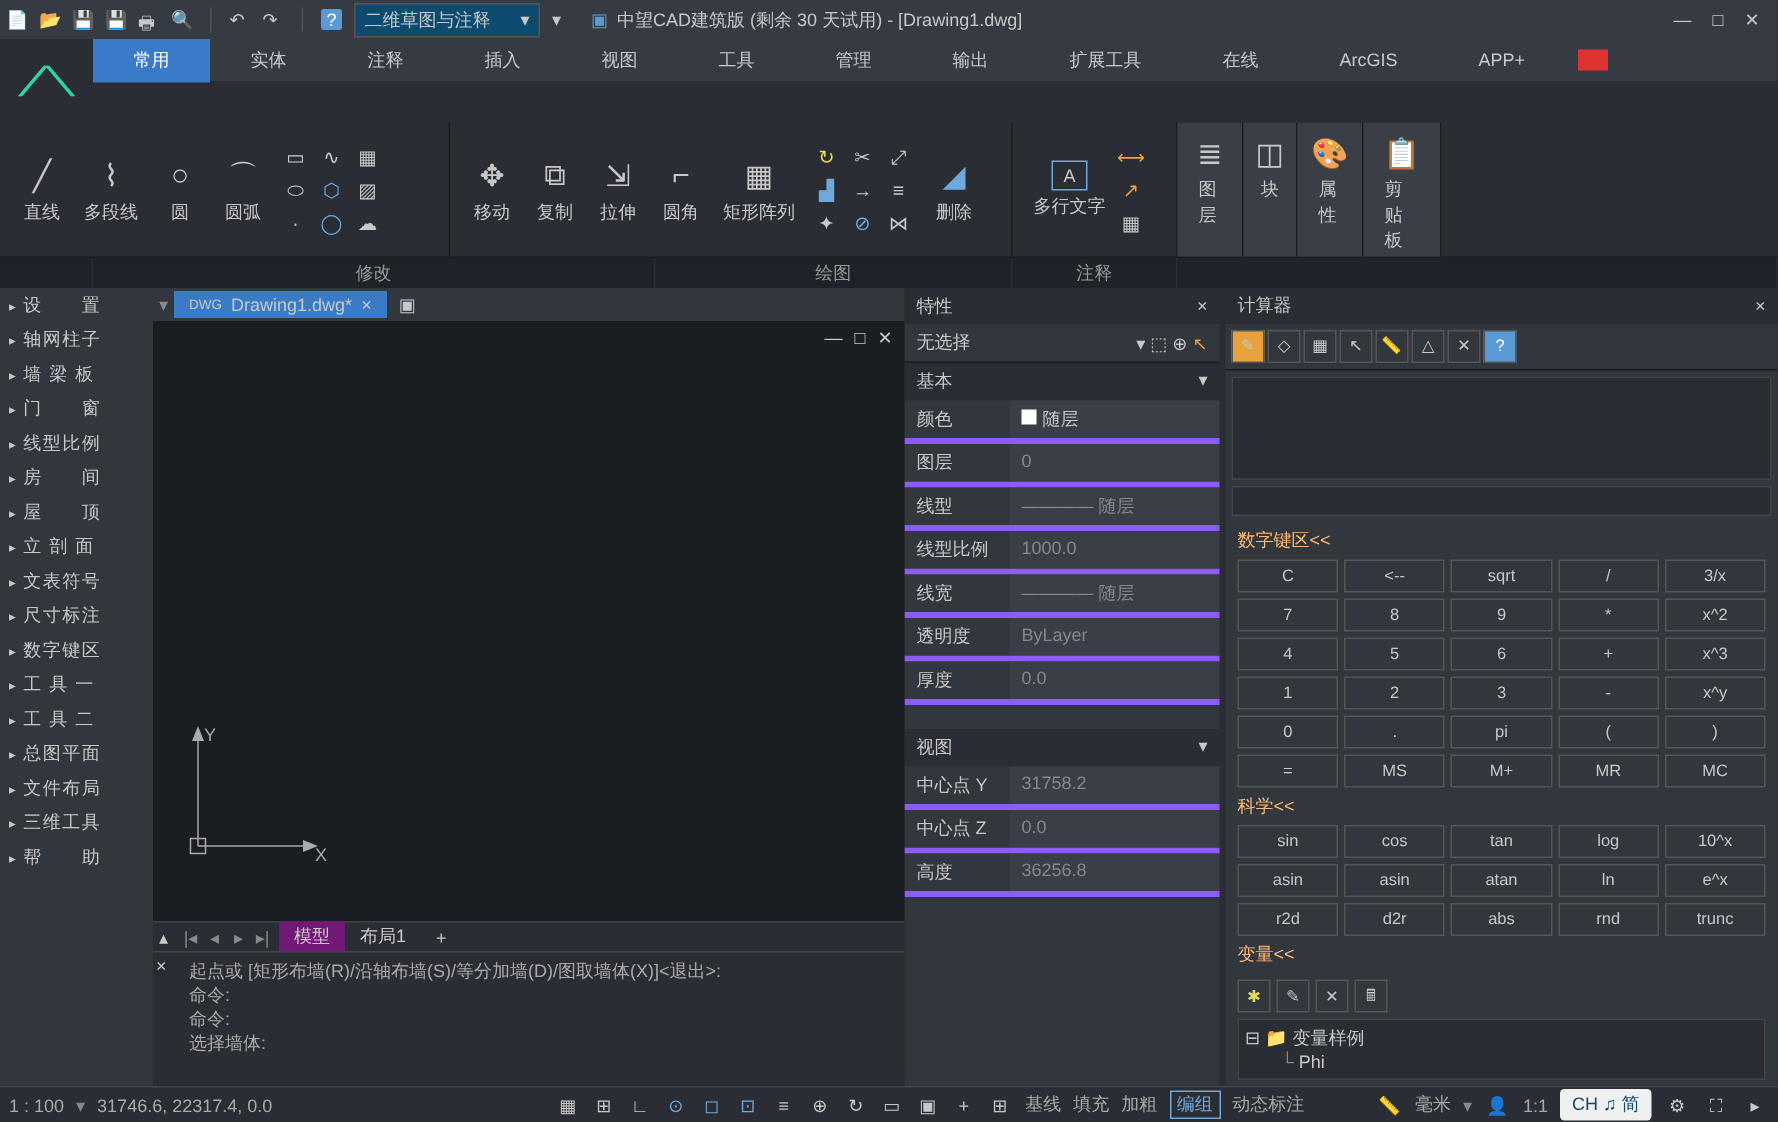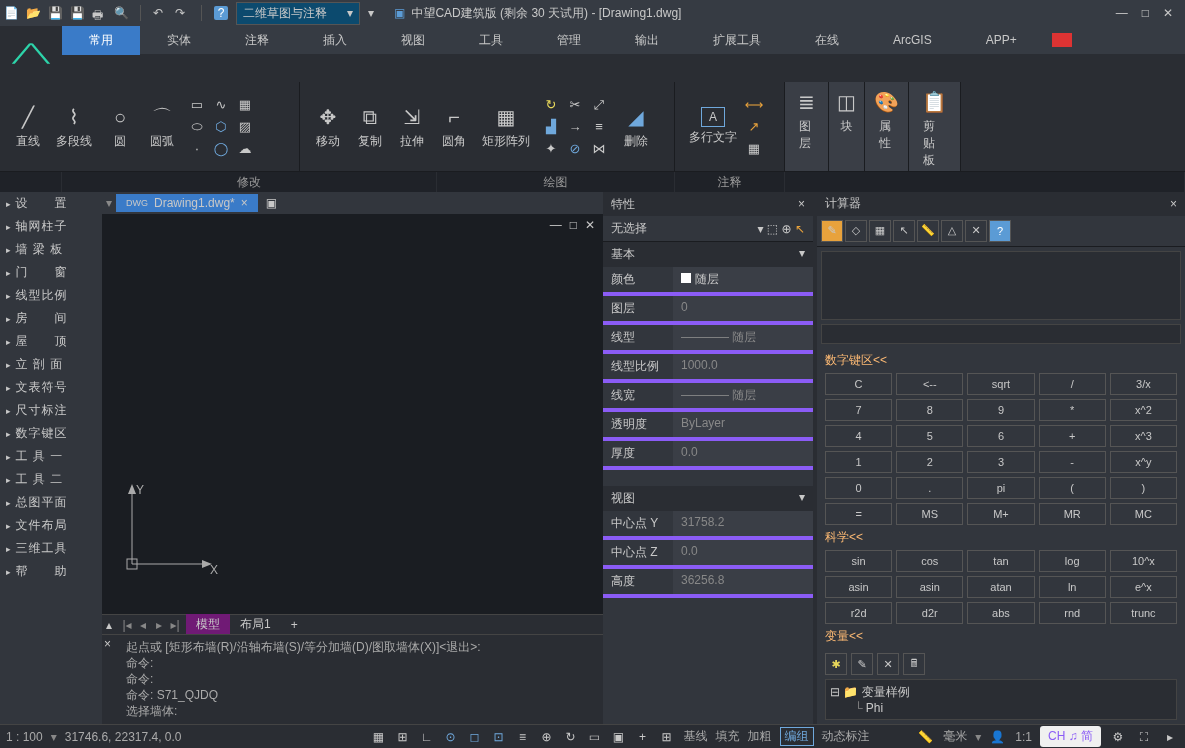--- a/index.html
+++ b/index.html
@@ -68,21 +68,21 @@
 .var-section{padding:4px 8px}
 .var-icons{display:flex;gap:4px;margin-bottom:4px}
 .var-tree{border:1px solid #444;padding:4px;background:#2a2d33;min-height:30px}
 .statusbar{height:24px;background:#2a2d33;border-top:1px solid #444;display:flex;align-items:center;padding:0 6px;gap:8px}
 .sb-section{display:flex;align-items:center;gap:6px}
 .sb-ico{width:18px;height:18px;display:flex;align-items:center;justify-content:center;cursor:pointer;font-size:12px}
 .sb-text{color:#aaa}
 .sb-text.active{color:#6fa8dc;border:1px solid #6fa8dc;padding:0 4px}
 .sb-right{margin-left:auto;display:flex;align-items:center;gap:8px}
 svg{display:block}
-.ime-badge{background:#f0f0f0;color:#8b5cf6;padding:2px 8px;border-radius:3px}
+.ime-badge{background:#f0f0f0;color:#0c4a6e;padding:2px 8px;border-radius:3px}
 </style>
 </head>
 <body>
 
 <div class="titlebar">
   <div class="titlebar-icons">
     <span class="tb-ico">📄</span>
     <span class="tb-ico" style="color:#e8a23c">📂</span>
     <span class="tb-ico" style="color:#5b9bd5">💾</span>
     <span class="tb-ico" style="color:#5b9bd5">💾</span>
@@ -312,21 +312,20 @@
       </div>
       <div class="mt-tab active">模型</div>
       <div class="mt-tab">布局1</div>
       <div class="mt-tab">+</div>
     </div>
     <div class="cmdline">
       <span class="close-cmd">×</span>
       <div class="cmd-text">起点或 [矩形布墙(R)/沿轴布墙(S)/等分加墙(D)/图取墙体(X)]&lt;退出&gt;:</div>
       <div class="cmd-text">命令:</div>
       <div class="cmd-text">命令:</div>
-      <div class="cmd-text">命令: S71_QJDQ</div>
       <div class="cmd-text">选择墙体:</div>
     </div>
   </div>
 
   <div class="right-panels">
     <div class="panel props">
       <div class="panel-header">
         <span>特性</span>
         <span>×</span>
       </div>

